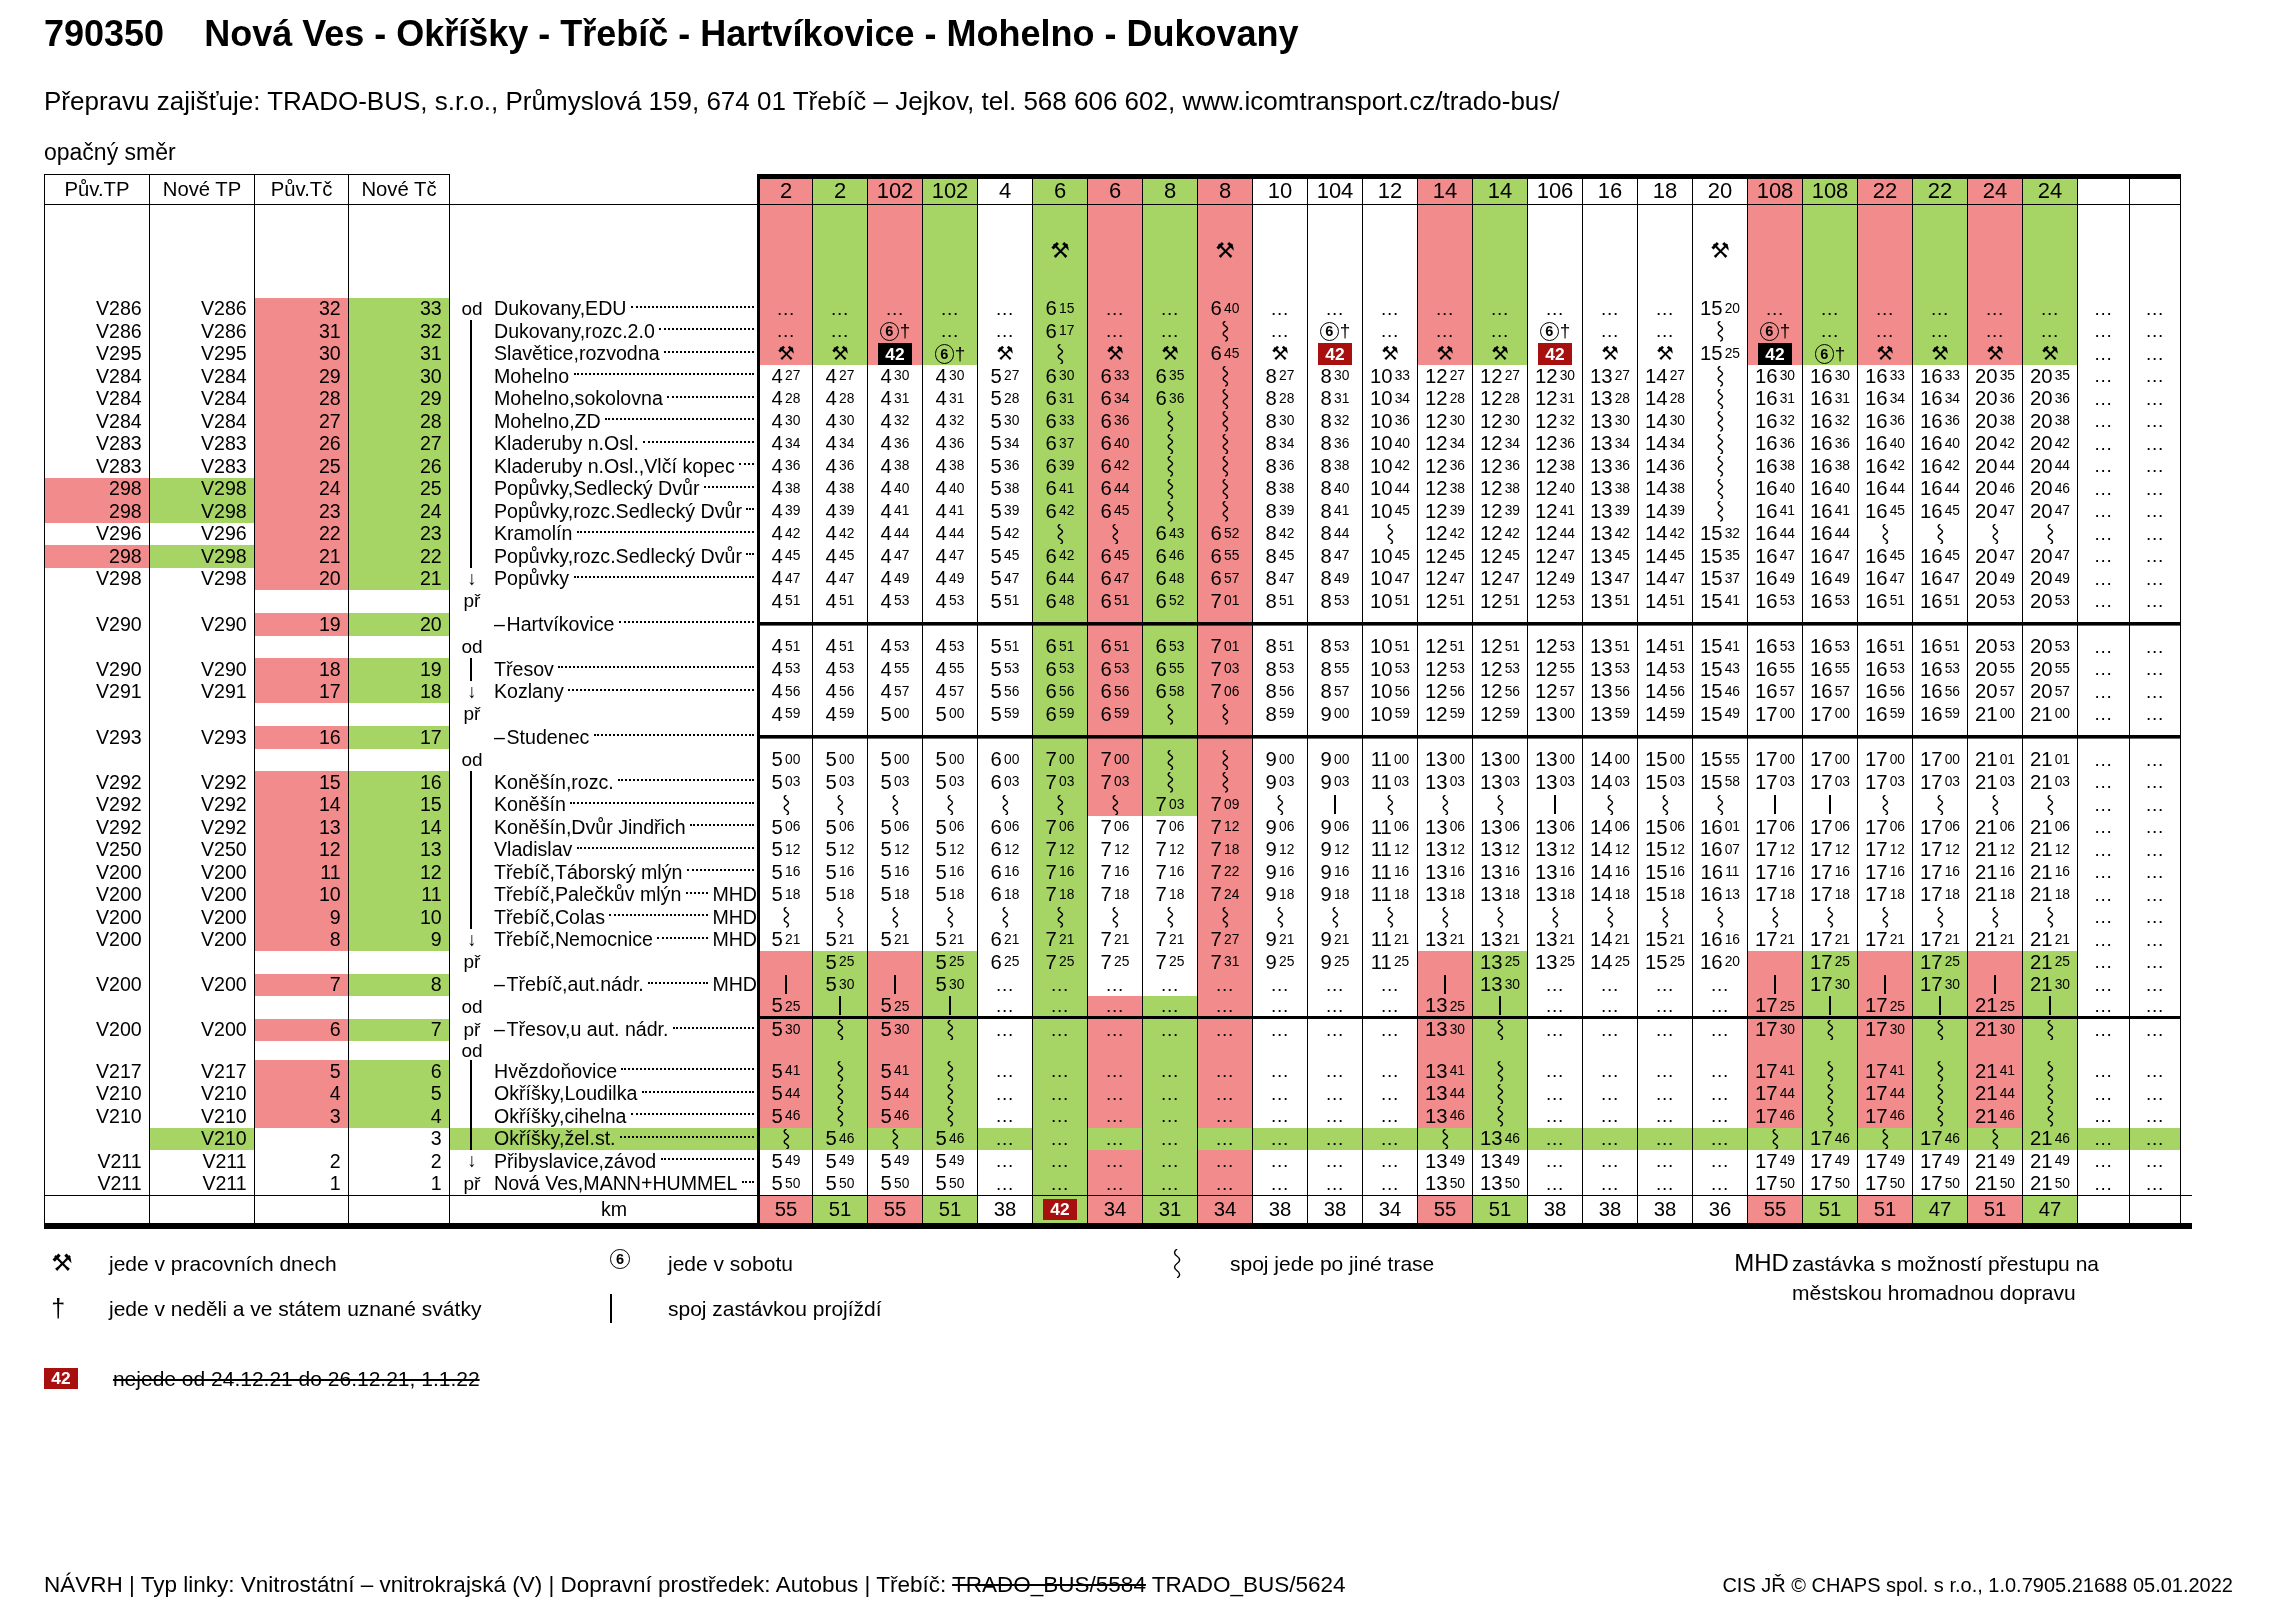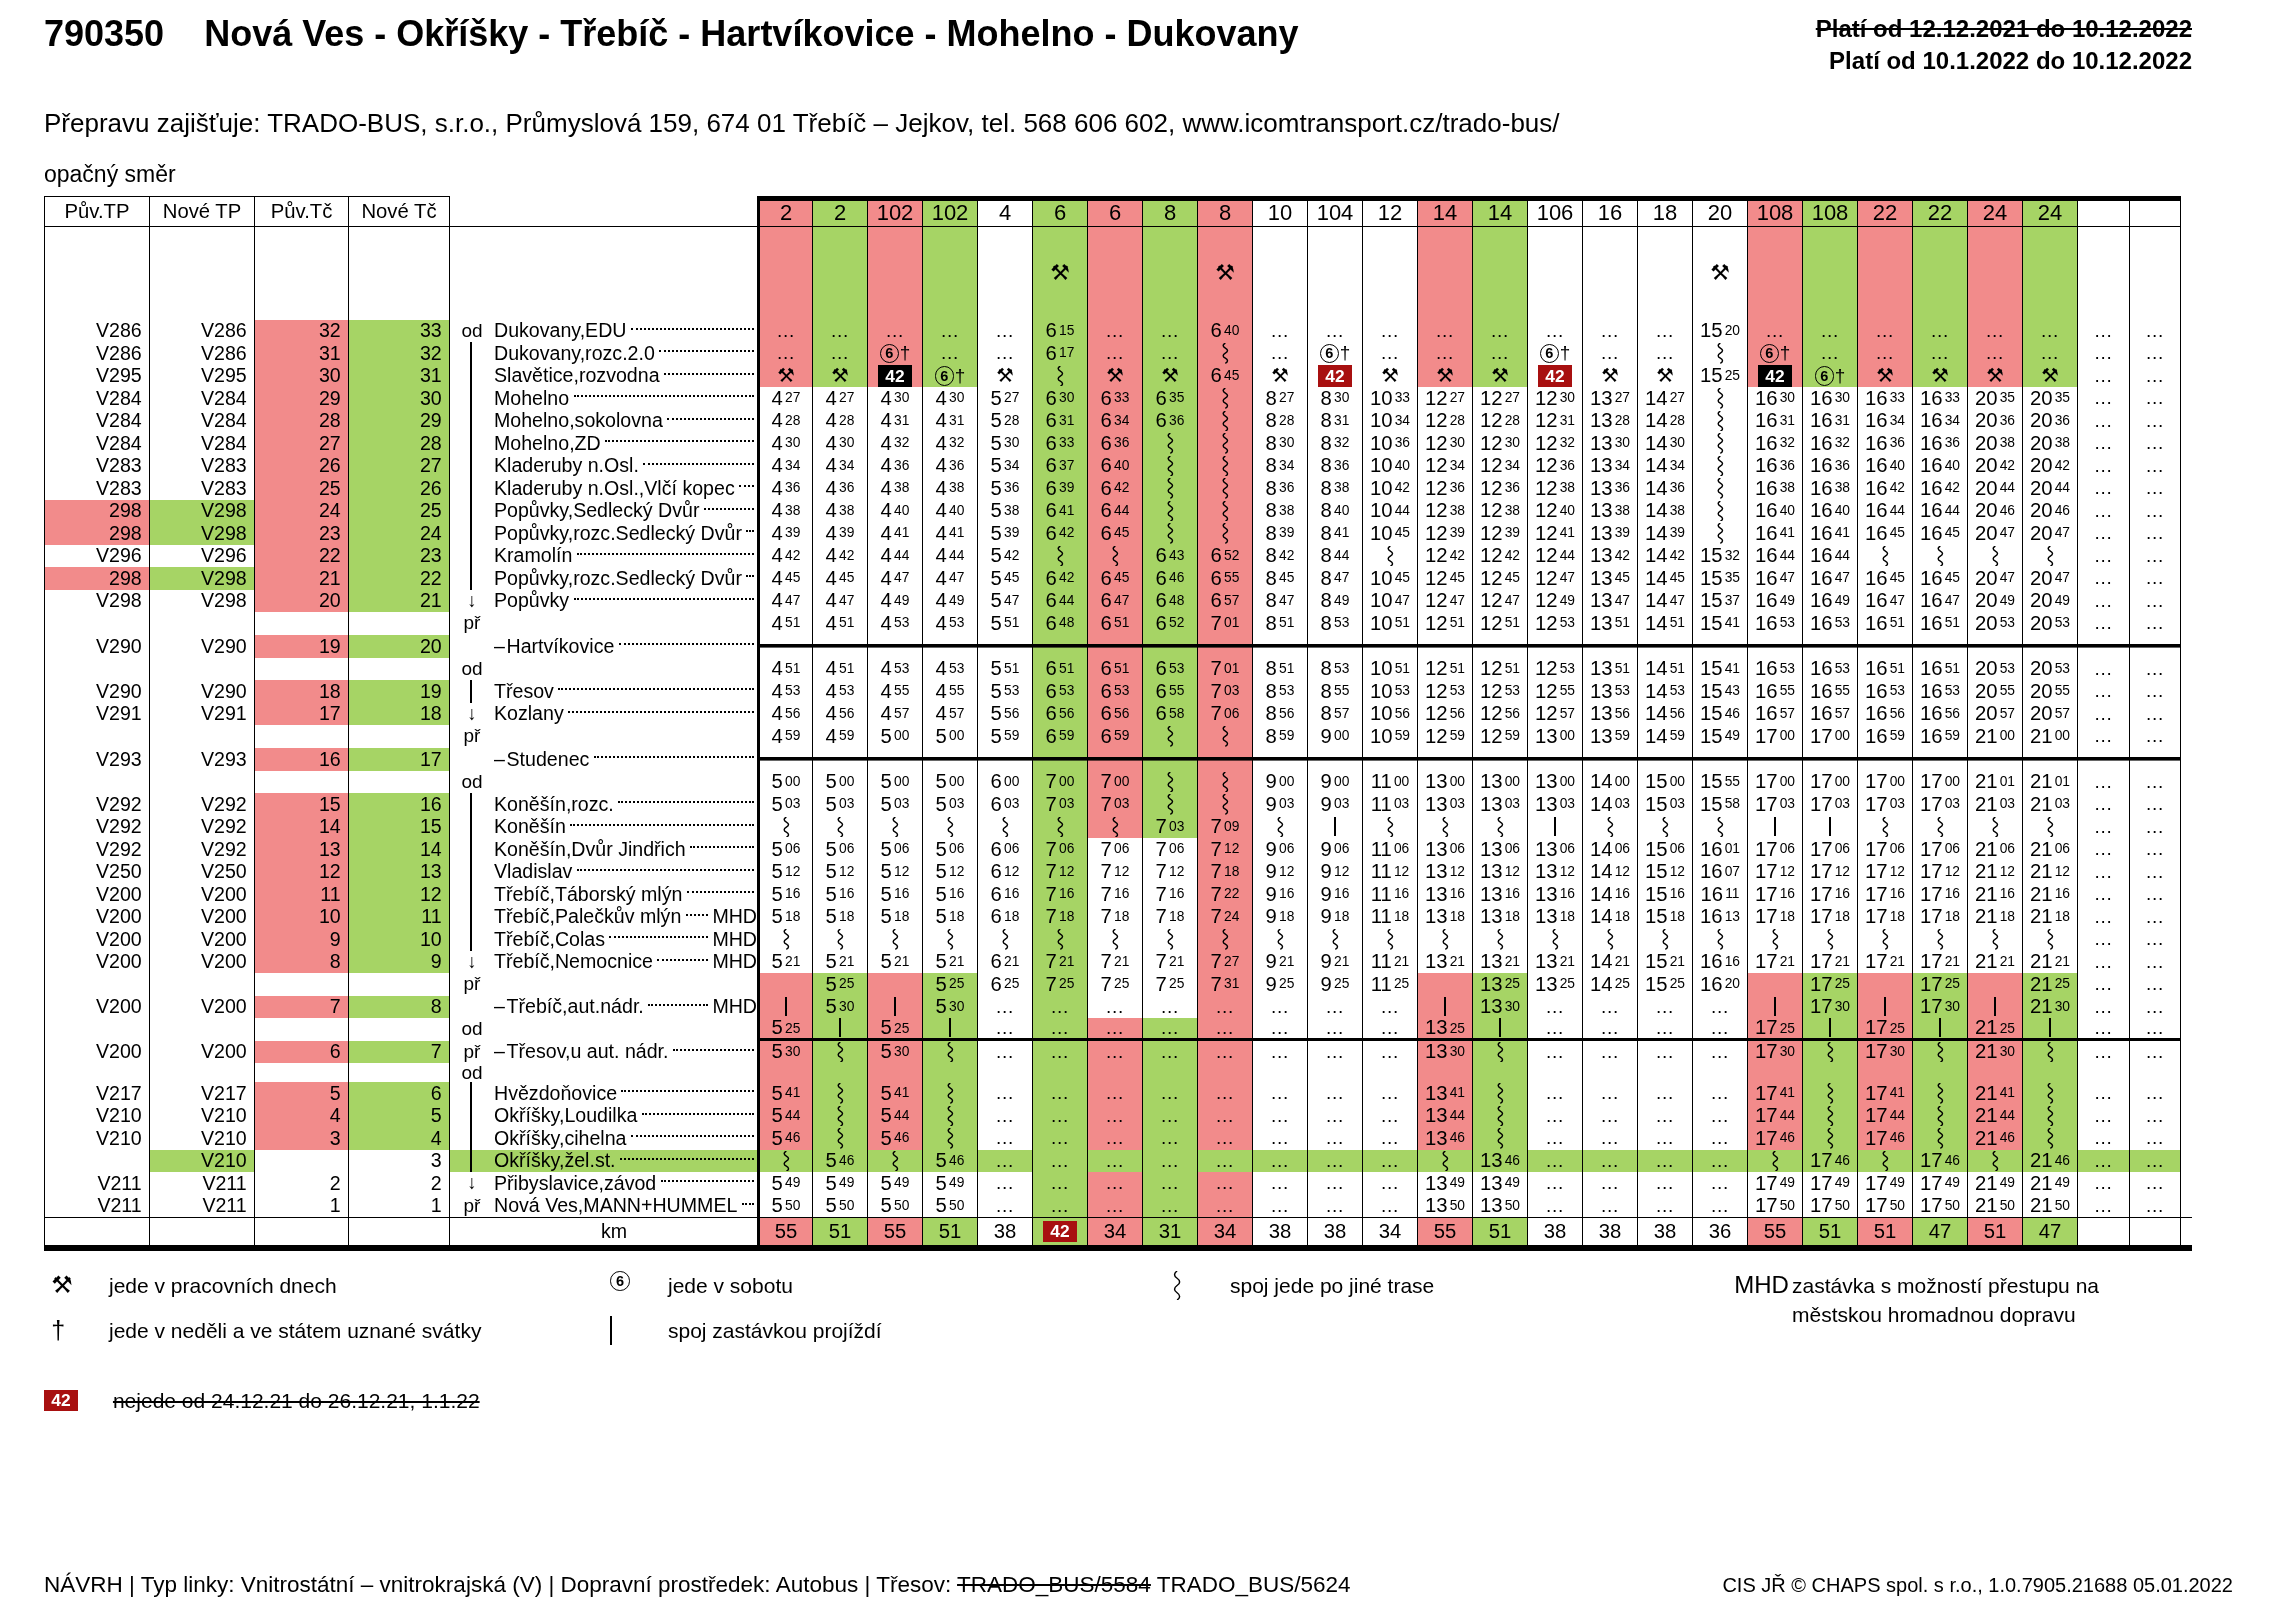--- a/index.html
+++ b/index.html
@@ -69,24 +69,20 @@
   .f-right{font-size:20px;}
 </style>
 </head>
 <body>
 
 <div class="page">
   <div class="titlebar">
     <div class="title">
       <span class="num">790350</span><span>Nová Ves - Okříšky - Třebíč - Hartvíkovice - Mohelno - Dukovany</span>
     </div>
-    <div class="validity">
-      <div class="strike">Platí od 12.12.2021 do 10.12.2022</div>
-      <div>Platí od 10.1.2022 do 10.12.2022</div>
-    </div>
   </div>
   <div class="operator">Přepravu zajišťuje:  TRADO-BUS, s.r.o., Průmyslová 159, 674 01 Třebíč – Jejkov, tel. 568 606 602, www.icomtransport.cz/trado-bus/</div>
   <div class="dir">opačný směr</div>
 
   <div class="tbl" id="tbl">
       <div class="row hrow">
         <div class="lt w1" style="justify-content:center">Pův.TP</div>
         <div class="lt w2" style="justify-content:center">Nové TP</div>
         <div class="lt w3" style="justify-content:center">Pův.Tč</div>
         <div class="lt w4" style="justify-content:center">Nové Tč</div>
@@ -4752,19 +4748,19 @@
 <div class="footer">
   <div class="f-left">
     <span>NÁVRH</span>
     <span> | </span>
     <span>Typ linky:</span>
     <span>Vnitrostátní – vnitrokrajská (V)</span>
     <span> | </span>
     <span>Dopravní prostředek:</span>
     <span>Autobus</span>
     <span> | </span>
-    <span>Třesov:</span>
+    <span>Třebíč:</span>
     <span class="strike">TRADO_BUS/5584</span>
     <span>TRADO_BUS/5624</span>
   </div>
   <div class="f-right">CIS JŘ © CHAPS spol. s r.o., 1.0.7905.21688 05.01.2022</div>
 </div>
 
 
 </body></html>

